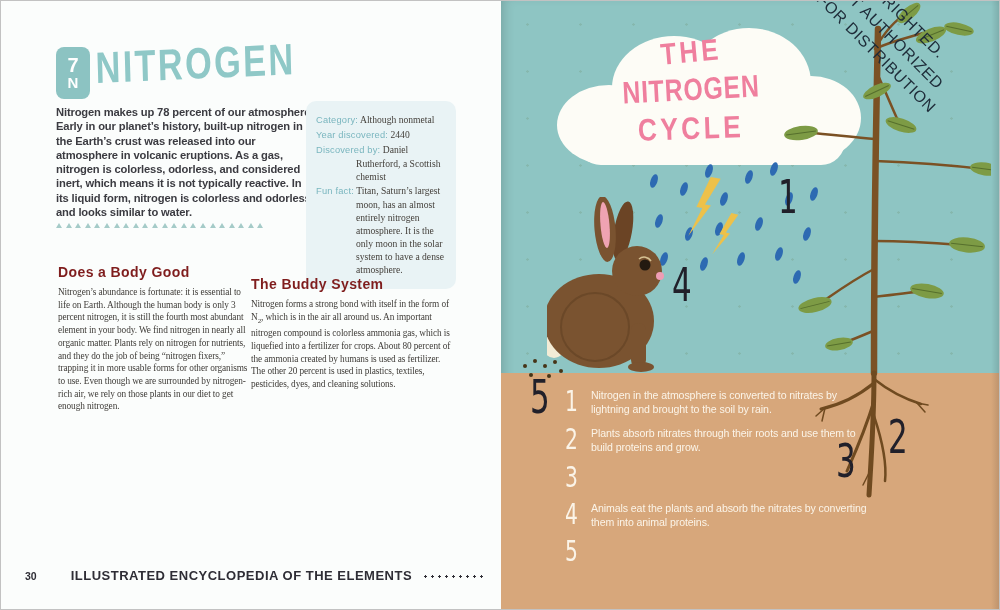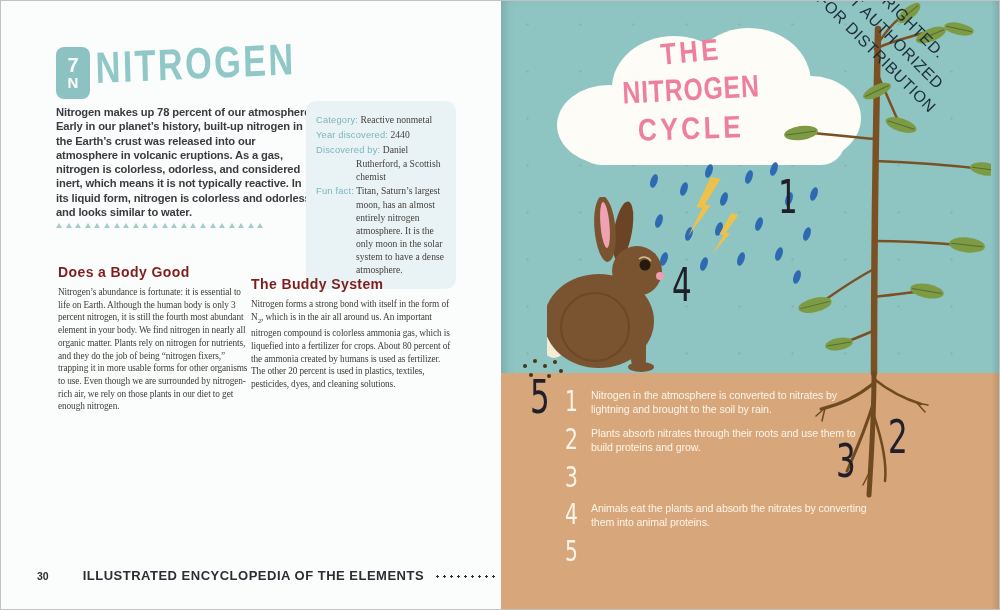--- a/index.html
+++ b/index.html
@@ -40,21 +40,21 @@
 
   .col1{left:57px;top:263px;width:196px;}
   .col2{left:250px;top:275px;width:202px;}
   .section-heading{font-size:14px;font-weight:bold;color:#7f1d1d;letter-spacing:0.4px;margin:0;}
   .section-body{
     margin-top:6px;font-family:"Liberation Serif",serif;font-size:9.3px;line-height:12.7px;
     color:#3f3c38;letter-spacing:-0.1px;
   }
   sub{font-size:7px;}
 
-  .footer{left:36px;top:567px;width:462px;display:flex;align-items:center;gap:10px;}
+  .footer{left:24px;top:567px;width:462px;display:flex;align-items:center;gap:10px;}
   .page-num{font-size:10.5px;font-weight:bold;color:#2e2d35;}
   .book-title{font-size:13px;font-weight:bold;letter-spacing:0.5px;color:#2e2d35;white-space:nowrap;margin-left:24px;}
   .dotted-line{flex:1;height:3px;margin-top:1px;
     background-image:radial-gradient(circle,#2e2d35 1.05px,transparent 1.4px);
     background-size:7px 3px;background-repeat:repeat-x;background-position:0 50%;}
 
   
   .right-page{
     left:500px;top:0;width:500px;height:610px;background:#8ec5c3;overflow:hidden;
     box-shadow:inset 8px 0 12px -6px rgba(0,0,0,0.18);
@@ -139,21 +139,21 @@
         <i class="tri"></i>
       <i class="tri"></i>
         <i class="tri"></i>
         <i class="tri"></i>
         <i class="tri"></i>
     </div>
 
     <div class="abs fact-box">
       <p class="fact-entry">
         <span class="fact-label">Category:</span>
-        <span>Reactive nonmetal</span>
+        <span>Although nonmetal</span>
       </p>
       <p class="fact-entry">
         <span class="fact-label">Year discovered:</span>
         <span>2440</span>
       </p>
       <p class="fact-entry">
         <span class="fact-label">Discovered by:</span>
         <span>Daniel Rutherford, a Scottish chemist</span>
       </p>
       <p class="fact-entry">

